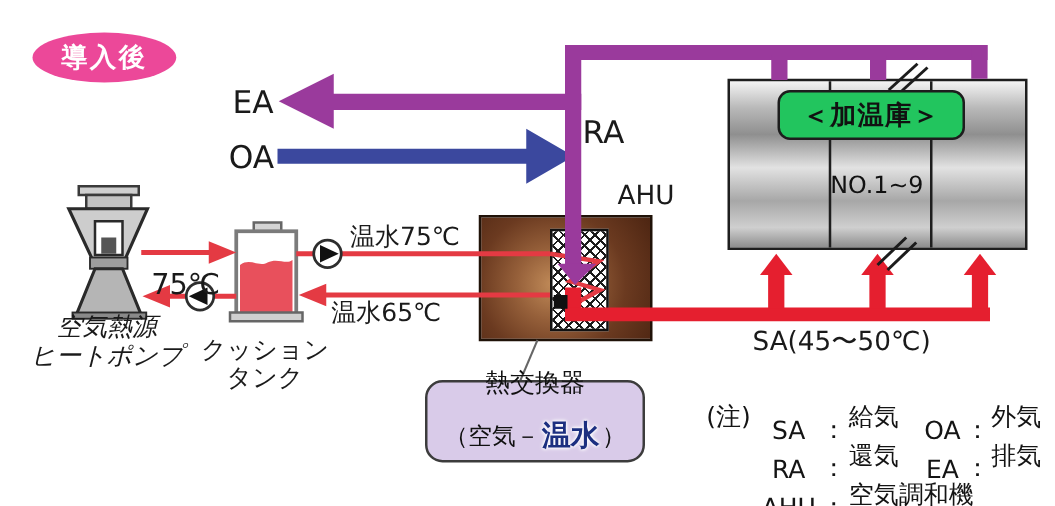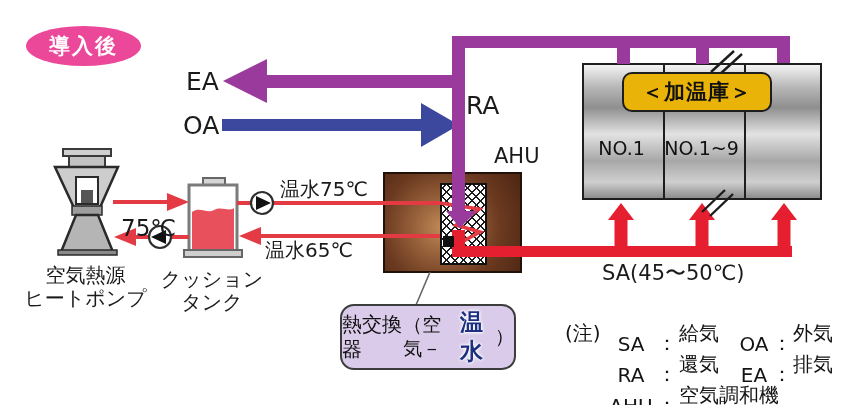--- a/index.html
+++ b/index.html
@@ -24,31 +24,31 @@
       #fff;
   }
   .chamber{
     left:582px;top:63px;width:240px;height:137px;box-sizing:border-box;
     border:2.2px solid #1e1e1e;
     background:linear-gradient(180deg,#f4f4f4 0%,#b9b9b9 16%,#8f8f8f 32%,#e2e2e2 52%,#a7a7a7 72%,#cfcfcf 88%,#8d8d8d 100%);
   }
   .chamber .divider{position:absolute;top:0;width:2px;height:100%;background:#1e1e1e;}
   .chamber-title{
     left:622px;top:72px;width:150px;height:40px;box-sizing:border-box;
-    background:#eab308;border:2.2px solid #1d1d1d;border-radius:10px;
+    background:#22c55e;border:2.2px solid #1d1d1d;border-radius:10px;
     display:flex;align-items:center;justify-content:center;
     font-size:21px;font-weight:700;letter-spacing:1px;color:#111;
   }
   .unit-label{top:136px;height:24px;display:flex;align-items:center;justify-content:center;
     font-size:19px;color:#111;}
   
   .hx-label{
     left:340px;top:304px;width:176px;height:66px;box-sizing:border-box;
     background:#d9cbe9;border:2.4px solid #3c3c3c;border-radius:14px;
-    display:flex;flex-direction:row;align-items:center;justify-content:center;line-height:1.25;
+    display:flex;flex-direction:column;align-items:center;justify-content:center;line-height:1.25;
   }
   .hx-line1{font-size:20px;color:#111;}
   .hx-line2{font-size:19px;color:#111;display:flex;align-items:center;}
   .hx-hot{font-size:23px;font-weight:700;color:#1c2f80;margin:16px 2px;
     text-shadow:0 0 2px #fff,0 0 3px #fff,0 0 4px #fff;}
   
   .badge{
     left:26px;top:14px;width:115px;height:40px;background:#ec4899;border-radius:50%;
     display:flex;align-items:center;justify-content:center;
     color:#fff;font-weight:700;font-size:21px;letter-spacing:2px;margin-top:12px;
@@ -162,33 +162,32 @@
 
   <div class="abs z2 t t25" style="left:186px;top:67px;">EA</div>
   <div class="abs z2 t t25" style="left:183px;top:111px;">OA</div>
   <div class="abs z2 t t25" style="left:466px;top:91px;">RA</div>
   <div class="abs z2 t t21" style="left:494px;top:144px;">AHU</div>
   <div class="abs z2 t t23" style="left:121px;top:168px;margin-top:47px;">75℃</div>
   <div class="abs z2 t t20" style="left:280px;top:176px;">温水75℃</div>
   <div class="abs z2 t t20" style="left:265px;top:237px;">温水65℃</div>
   <div class="abs z2 t t21" style="left:602px;top:259px;">SA(45〜50℃)</div>
 
-  <div class="abs z2 center" style="left:8px;top:264px;width:155px;">
+  <div class="abs z2 center" style="left:8px;top:250px;width:155px;font-style:italic;">
     <div>空気熱源</div>
     <div>ヒートポンプ</div>
   </div>
   <div class="abs z2 center" style="left:152px;top:268px;width:120px;">
     <div>クッション</div>
     <div>タンク</div>
   </div>
 
   <div class="abs z2 chamber-title">
     <span>＜加温庫＞</span>
   </div>
-  <div class="abs z2 unit-label" style="left:582px;width:79px;">NO.1</div>
   <div class="abs z2 unit-label" style="left:661px;width:81px;">NO.1~9</div>
 
   <div class="abs z2 hx-label">
     <div class="hx-line1">熱交換器</div>
     <div class="hx-line2">
       <span>（空気－</span>
       <span class="hx-hot">温水</span>
       <span>）</span>
     </div>
   </div>

